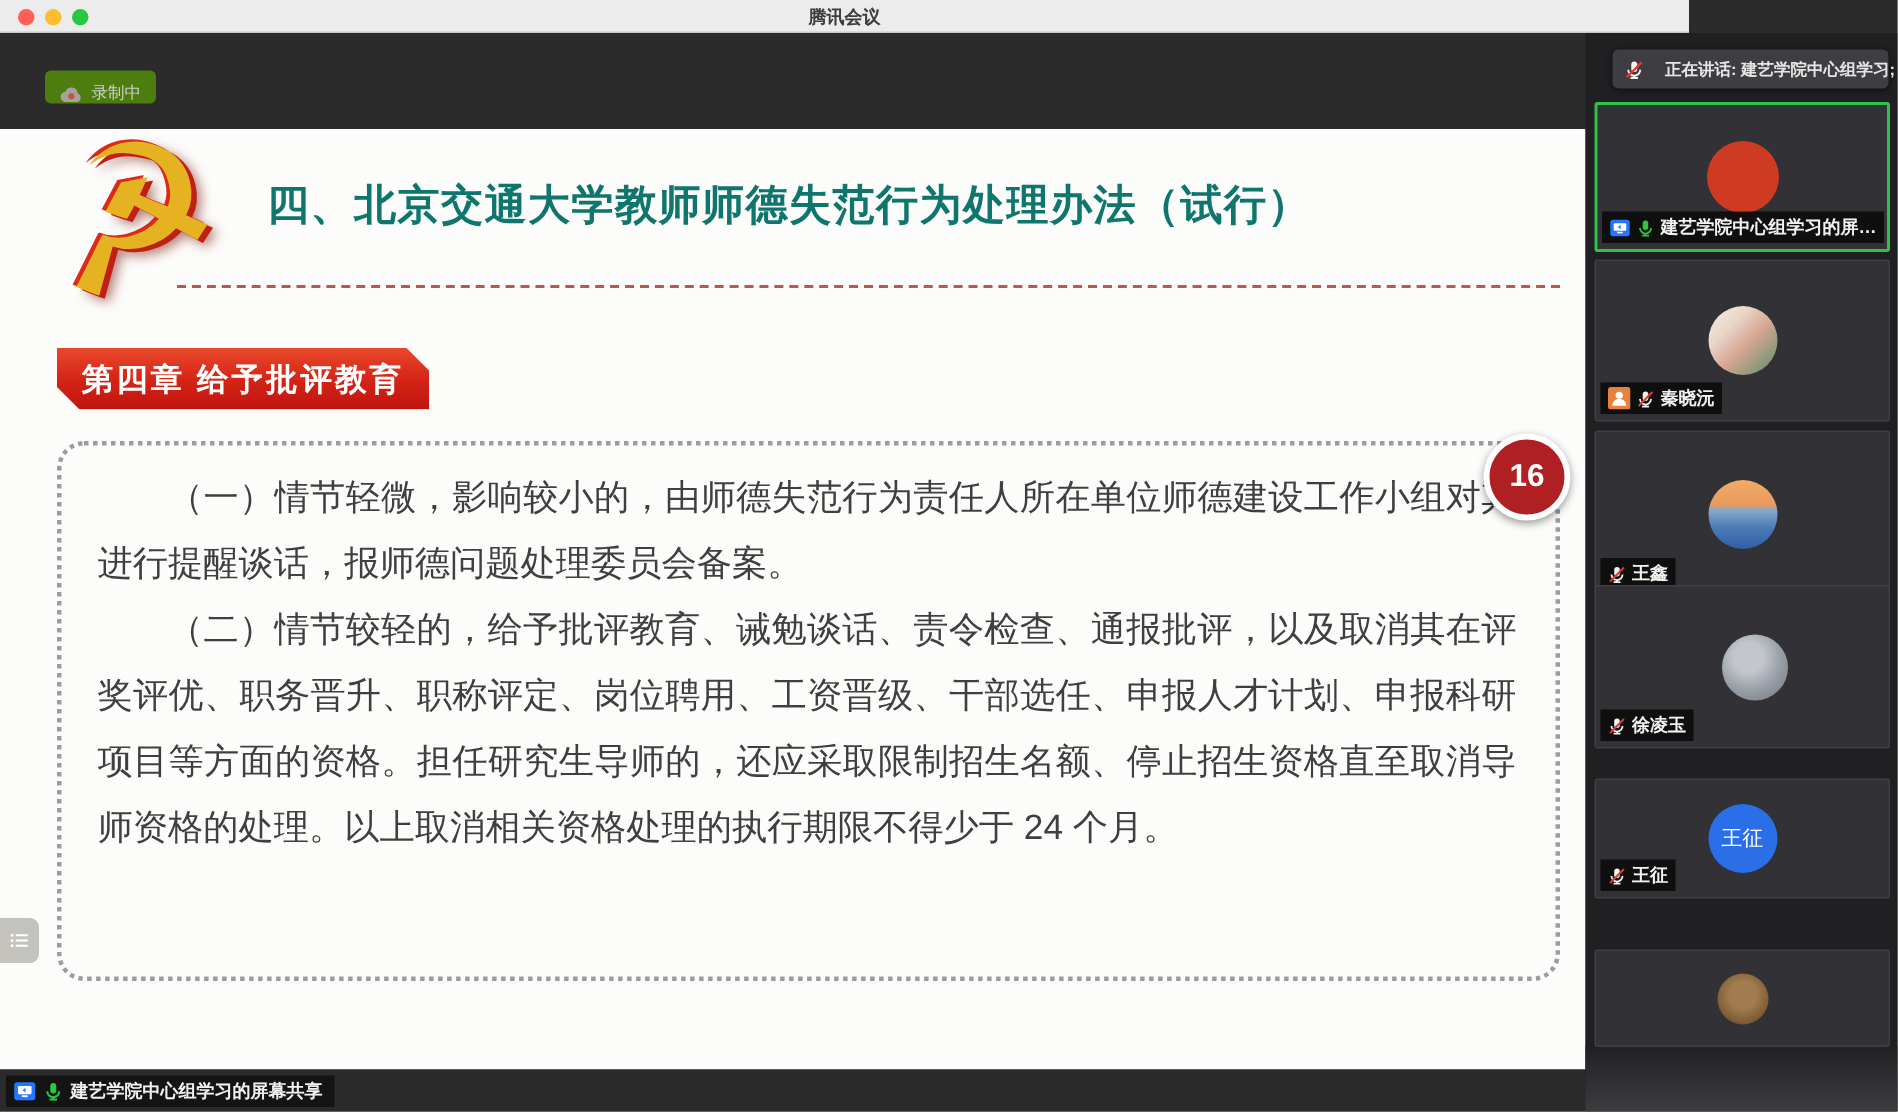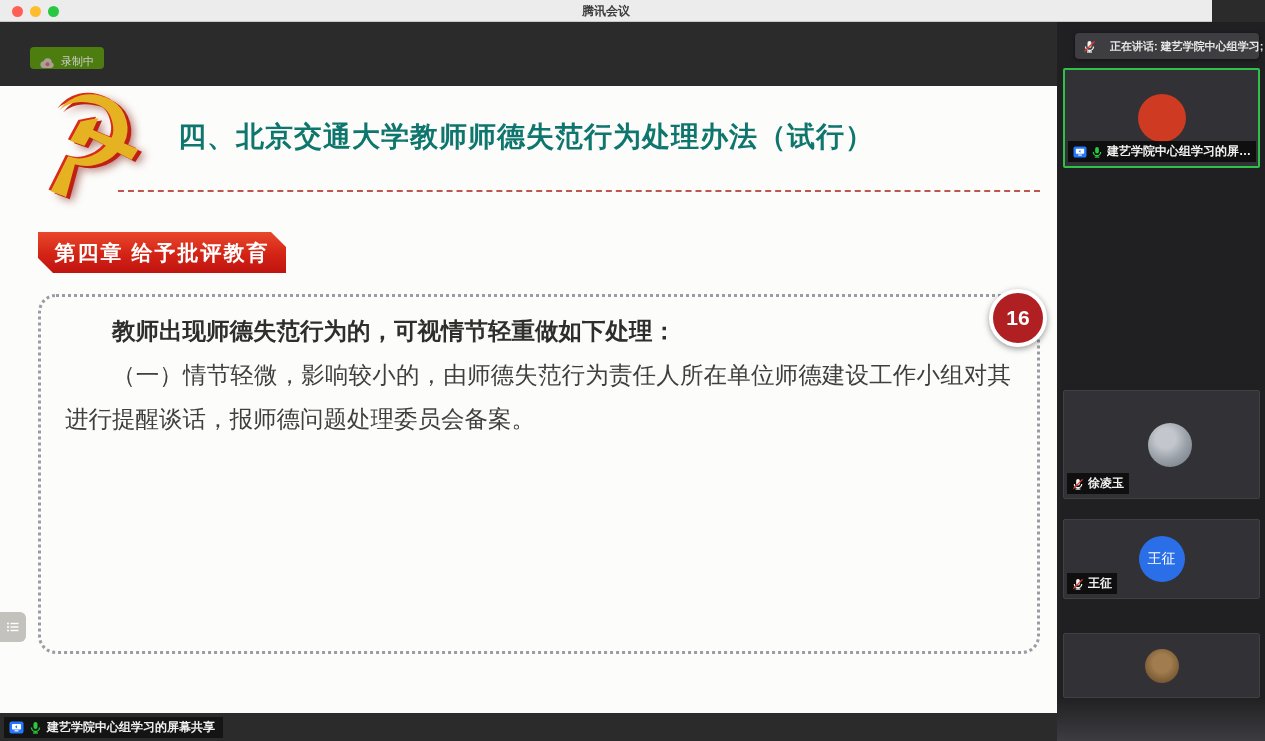--- a/index.html
+++ b/index.html
@@ -1,21 +1,21 @@
 <!DOCTYPE html>
 <html><head>
 <meta charset="utf-8">
 <style>
   * { margin:0; padding:0; box-sizing:border-box; }
   html,body { width:1265px; height:741px; }
   body { font-family:"Liberation Sans","DejaVu Sans",sans-serif; background:#2b2b2b; overflow:hidden; }
   .window { position:relative; width:1265px; height:741px; background:#2b2b2b; }
 
   
-  .titlebar { position:absolute; left:0; top:0; width:1212px; height:22px; background:#ececec; border-bottom:1px solid #c9c9c9; }
+  .titlebar { position:absolute; left:0; top:0; width:1126px; height:22px; background:#ececec; border-bottom:1px solid #c9c9c9; }
   .traffic { position:absolute; top:6px; width:11px; height:11px; border-radius:50%; }
   .t-red { left:12px; background:#ff5f57; }
   .t-yellow { left:30px; background:#febc2e; }
   .t-green { left:48px; background:#28c840; }
   .titlebar-title { position:absolute; left:0; right:0; top:3px; text-align:center; font-size:12px; color:#3c3c3c; font-weight:bold; }
 
   
   .toolbar-strip { position:absolute; left:0; top:22px; width:1057px; height:64px; background:#2b2b2b; }
   .recording-badge { position:absolute; left:30px; top:25px; height:22px; background:#4d7c0f; border-radius:4px; display:flex; align-items:flex-end; gap:6px; padding:0 10px; }
   .recording-badge span { font-size:11px; color:#cfcfcf; }
@@ -113,22 +113,22 @@
 
   <div class="slide">
     <div class="emblem">☭</div>
     <div class="slide-title">四、北京交通大学教师师德失范行为处理办法（试行）</div>
     <div class="title-divider"></div>
     <div class="chapter-badge">第四章 给予批评教育</div>
 
     <div class="dotted-box">
       <div class="page-circle">16</div>
       <div class="body-text">
-        <p class="lead">教师出现师德失范行为的，可视情节轻重做如下处理：</p>
         <p>（一）情节轻微，影响较小的，由师德失范行为责任人所在单位师德建设工作小组对其进行提醒谈话，报师德问题处理委员会备案。</p>
+        <p>（二）情节较轻的，给予批评教育、诫勉谈话、责令检查、通报批评，以及取消其在评奖评优、职务晋升、职称评定、岗位聘用、工资晋级、干部选任、申报人才计划、申报科研项目等方面的资格。担任研究生导师的，还应采取限制招生名额、停止招生资格直至取消导师资格的处理。以上取消相关资格处理的执行期限不得少于 24 个月。</p>
       </div>
     </div>
   </div>
 
   <div class="bottom-strip">
     <div class="share-pill">
       <svg class="icon" width="15" height="13" viewBox="0 0 15 13">
         <rect x="0.5" y="0.5" width="14" height="12" rx="2" fill="#2478ff"></rect>
         <rect x="3" y="3" width="9" height="5.5" rx="0.8" fill="#ffffff"></rect>
         <path d="M6 5.8 l2-1.6 v3.2 z" fill="#2478ff"></path>
@@ -179,21 +179,46 @@
         <svg class="icon" width="12" height="12" viewBox="0 0 13 13">
           <rect x="4.5" y="1" width="4" height="7" rx="2" fill="#2aca3e"></rect>
           <path d="M2.5 6.5 a4 4 0 0 0 8 0" fill="none" stroke="#2aca3e" stroke-width="1.3"></path>
           <line x1="6.5" y1="10.5" x2="6.5" y2="12" stroke="#2aca3e" stroke-width="1.3"></line>
           <line x1="4" y1="12" x2="9" y2="12" stroke="#2aca3e" stroke-width="1.3"></line>
         </svg>
         <span>建艺学院中心组学习的屏幕共享</span>
       </div>
     </div>
 
-
+    <div class="tile t2">
+      <div class="avatar av-photo1"></div>
+      <div class="tile-label">
+        <svg class="icon" width="15" height="15" viewBox="0 0 15 15">
+          <rect x="0" y="0" width="15" height="15" rx="2" fill="#e8813c"></rect>
+          <circle cx="7.5" cy="5.5" r="2.4" fill="#ffffff"></circle>
+          <path d="M2.8 12.5 a4.7 4.7 0 0 1 9.4 0 z" fill="#ffffff"></path>
+        </svg>
+        <svg class="icon" width="12" height="12" viewBox="0 0 13 13">
+          <use href="#mic-shape"></use>
+          <line x1="1.5" y1="11.5" x2="11.5" y2="1.5" stroke="#e03a2a" stroke-width="1.5"></line>
+        </svg>
+        <span>秦晓沅</span>
+      </div>
+    </div>
+
+    <div class="tile t3">
+      <div class="avatar av-photo2"></div>
+      <div class="tile-label">
+        <svg class="icon" width="12" height="12" viewBox="0 0 13 13">
+          <use href="#mic-shape"></use>
+          <line x1="1.5" y1="11.5" x2="11.5" y2="1.5" stroke="#e03a2a" stroke-width="1.5"></line>
+        </svg>
+        <span>王鑫</span>
+      </div>
+    </div>
 
     <div class="tile t4">
       <div class="avatar av-photo3"></div>
       <div class="tile-label">
         <svg class="icon" width="12" height="12" viewBox="0 0 13 13">
           <use href="#mic-shape"></use>
           <line x1="1.5" y1="11.5" x2="11.5" y2="1.5" stroke="#e03a2a" stroke-width="1.5"></line>
         </svg>
         <span>徐凌玉</span>
       </div>

